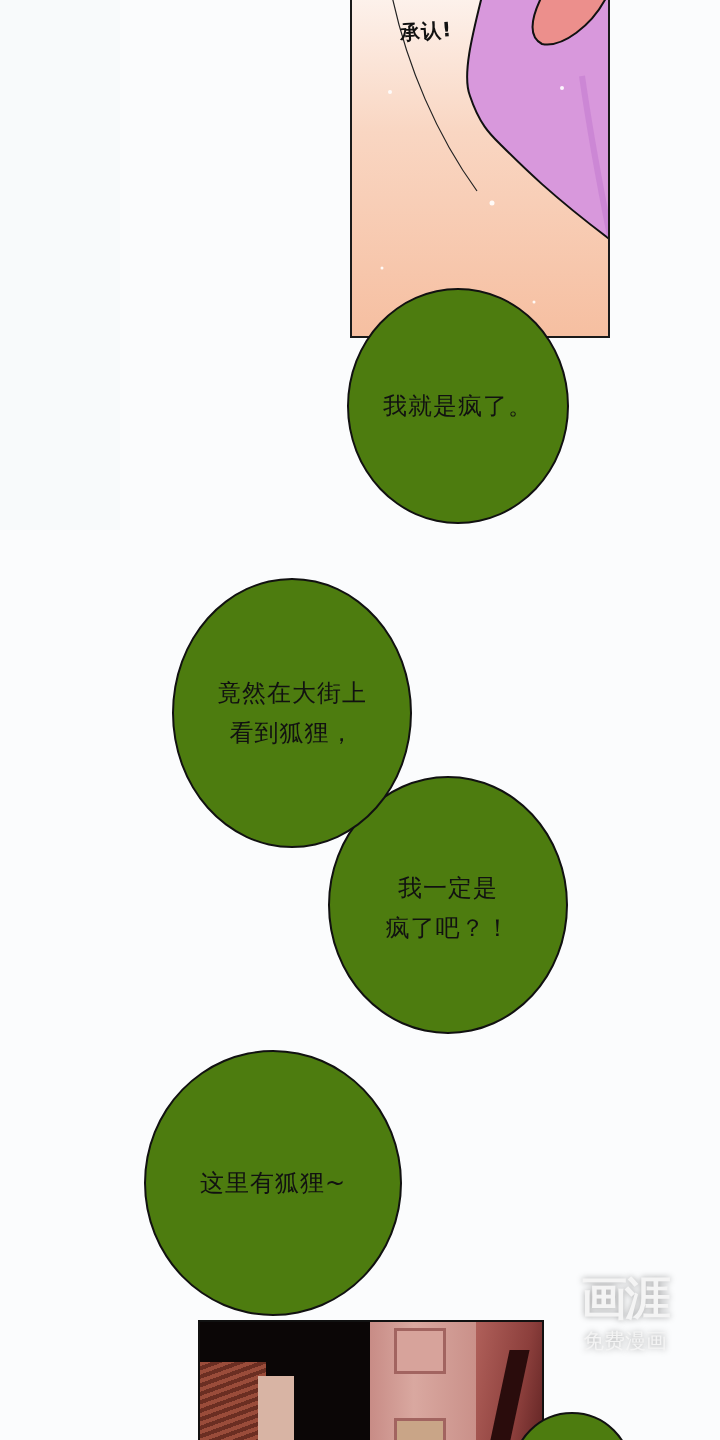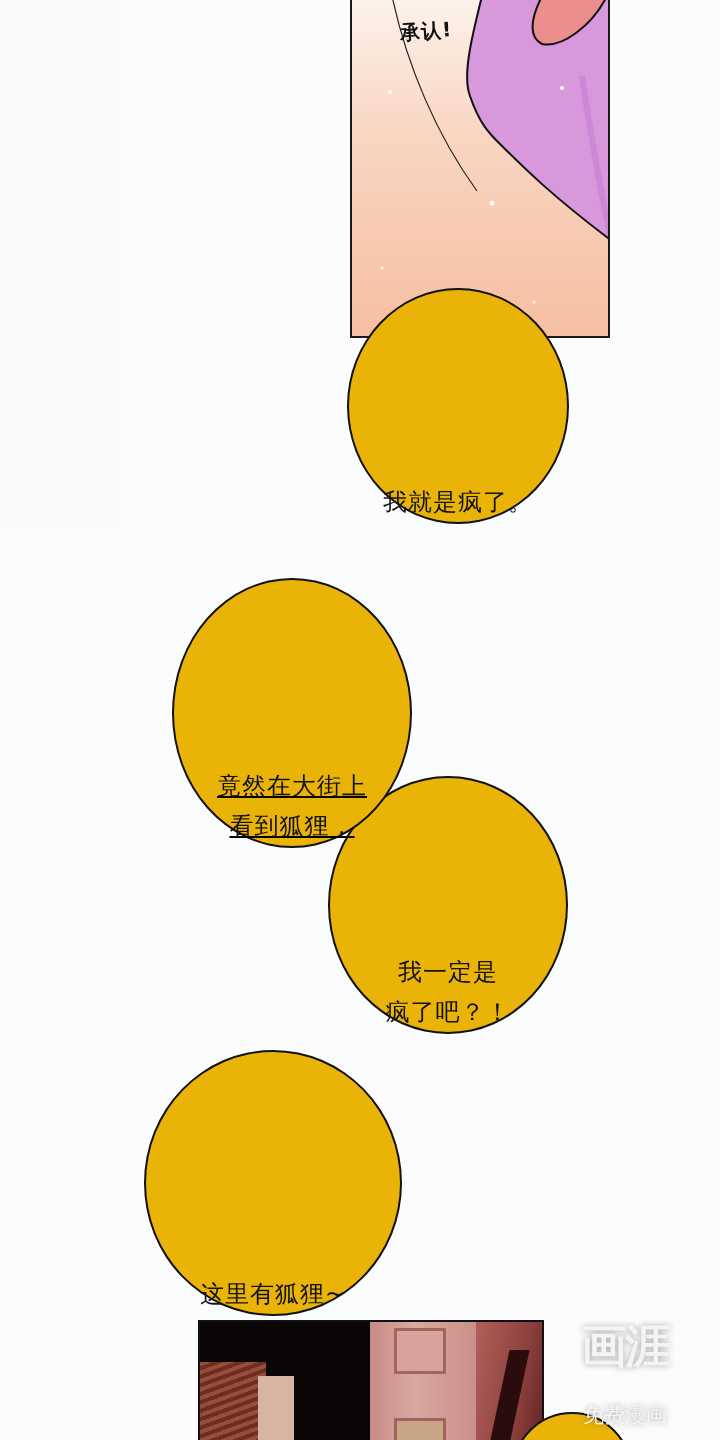--- a/index.html
+++ b/index.html
@@ -19,30 +19,30 @@
     overflow:hidden;
     background:linear-gradient(180deg,#fdf2ec 0%,#f9d6c2 40%,#f6bfa1 100%);
   }
   .panel-top svg { position:absolute; left:0; top:0; }
   .sfx-text {
     position:absolute; left:48px; top:22px; font-size:20px; font-weight:bold;
     color:#111; letter-spacing:1px; transform:rotate(-4deg);
   }
   
   .bubble {
-    position:absolute; background:#eab308; border:2px solid #111; border-radius:50%;
-    box-sizing:border-box; display:flex; align-items:flex-end; justify-content:center;
+    position:absolute; background:#4d7c0f; border:2px solid #111; border-radius:50%;
+    box-sizing:border-box; display:flex; align-items:center; justify-content:center;
     text-align:center;
   }
   .bubble-text {
     font-size:24px; color:#111; line-height:40px; white-space:pre-line;
     letter-spacing:1px;
   }
   .b1 { left:347px; top:288px; width:222px; height:236px; }
-  .b2 { left:172px; top:578px; width:240px; height:270px;text-decoration:underline; }
+  .b2 { left:172px; top:578px; width:240px; height:270px; }
   .b3 { left:328px; top:776px; width:240px; height:258px; }
   .b4 { left:144px; top:1050px; width:258px; height:266px; z-index:3; }
   .b5 { left:512px; top:1412px; width:120px; height:120px; z-index:3; }
   
   .panel-bottom {
     position:absolute; left:198px; top:1320px; width:346px; height:140px;
     border:2px solid #111; box-sizing:border-box; overflow:hidden;
     background:#0b0606;
   }
   .pb-left { position:absolute; left:0; top:40px; width:66px; height:100px;
@@ -54,26 +54,26 @@
   .pb-sign { position:absolute; left:194px; top:6px; width:46px; height:40px;
     border:3px solid #a26460; background:#d7a39b; }
   .pb-sign-b { position:absolute; left:194px; top:96px; width:46px; height:40px;
     border:3px solid #a26460; background:#c9a587; }
   .pb-right { position:absolute; left:276px; top:0; width:70px; height:140px;
     background:linear-gradient(100deg,#b0605a,#8c3f3c 60%,#5a1f1f); }
   .pb-shadow { position:absolute; left:300px; top:28px; width:20px; height:90px;
     background:#2a0c0c; transform:skewX(-12deg); }
   
   .watermark {
-    position:absolute; left:560px; top:1318px; width:130px; height:100px;
+    position:absolute; left:560px; top:1270px; width:130px; height:100px;
     text-align:center; color:#fff; z-index:5;
     text-shadow:0 0 6px rgba(0,0,0,0.35);
   }
   .wm-logo { font-size:46px; font-weight:bold; letter-spacing:-2px; line-height:56px; color:#f4f4f4; }
-  .wm-sub { font-size:21px; line-height:30px; color:#f4f4f4;margin-top:26px; }
+  .wm-sub { font-size:21px; line-height:30px; color:#f4f4f4; }
 </style>
 </head>
 <body>
 
 <div class="strip-bg-left"></div>
 
 <div class="panel-top">
   <svg width="260" height="342" viewBox="0 0 260 342">
 
     <path d="M130 0 C120 40 110 80 118 100 C128 130 140 140 150 150 C170 170 200 200 260 245 L260 0 Z" fill="#d898dc" stroke="#111" stroke-width="2"></path>

